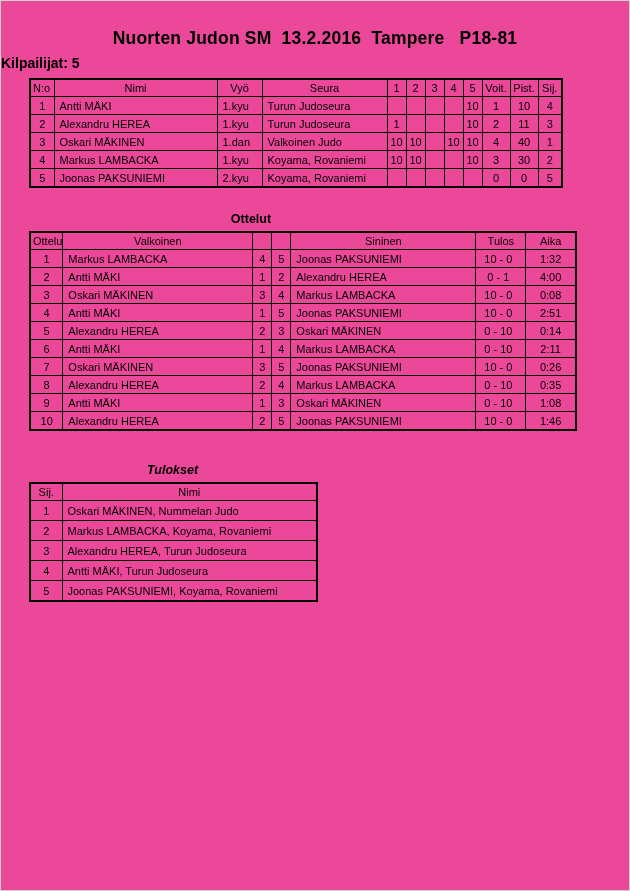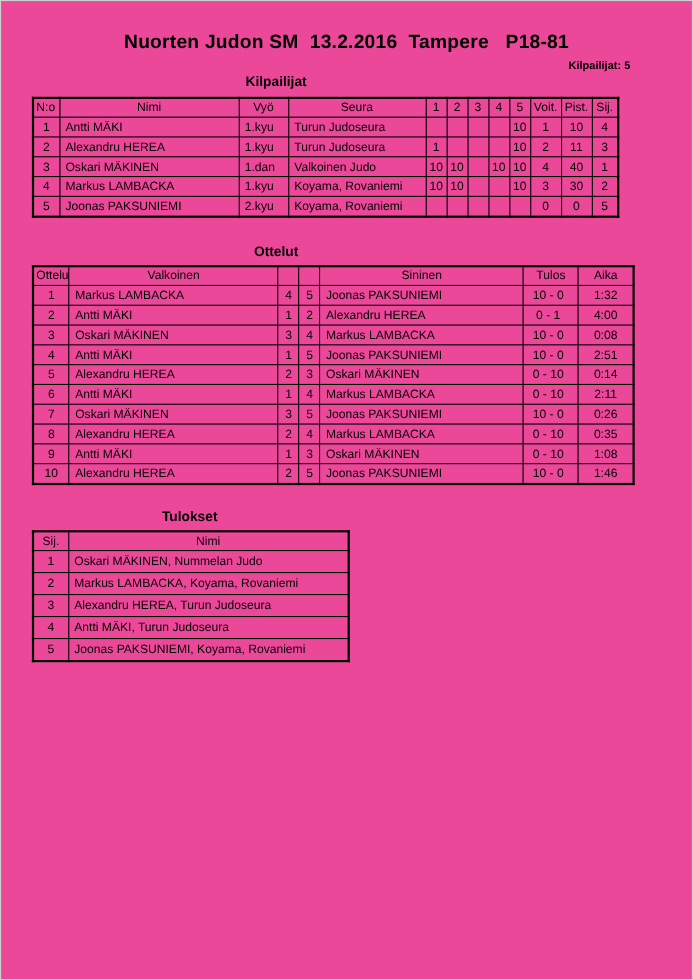--- a/index.html
+++ b/index.html
@@ -20,35 +20,35 @@
   .doc-title {
     margin-top: 27px;
     text-align: center;
     font-size: 17.5px;
     font-weight: bold;
     white-space: pre;
     letter-spacing: 0.2px;
   }
   .count-label {
     margin-top: 6px;
-    margin-right: 56px;
-    text-align: right;
-    font-size: 10px;
+    margin-right: 73px;
+    text-align: left;
+    font-size: 14px;
     font-weight: bold;
   }
   .section-heading {
     margin-left: 28px;
     width: 444px;
     text-align: center;
     font-size: 12.5px;
     font-weight: bold;
   }
   .sh-k { margin-top: 1px; }
   .sh-o { margin-top: 24px; }
-  .sh-t { margin-top: 22px; width: 287px; }
+  .sh-t { margin-top: 32px; width: 287px; font-style: italic; }
 
   table {
     border-collapse: collapse;
     table-layout: fixed;
     margin-left: 28px;
     border: 2px solid #000;
   }
   .tbl-k { margin-top: 7px; }
   .tbl-o { margin-top: 5px; }
   .tbl-t { margin-top: 5px; }
@@ -68,21 +68,20 @@
   .ov { overflow: visible; }
 </style>
 </head>
 <body>
 
 <div class="page">
 
   <div class="doc-title">Nuorten Judon SM  13.2.2016  Tampere   P18-81</div>
   <div class="count-label">Kilpailijat: 5</div>
 
-  <div class="section-heading sh-k">Kilpailijat</div>
 
   <table class="tbl-k">
     <colgroup>
       <col style="width:24px">
         <col style="width:163px">
         <col style="width:45px">
         <col style="width:125px">
       <col style="width:19px">
         <col style="width:19px">
         <col style="width:19px">

